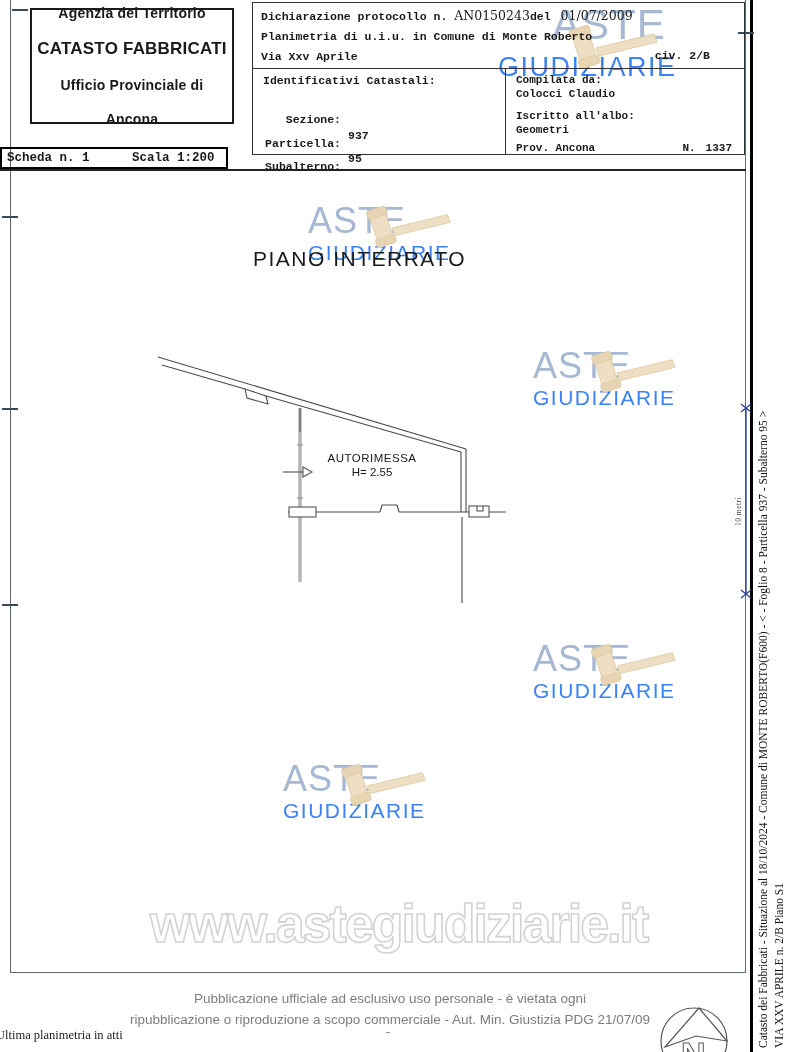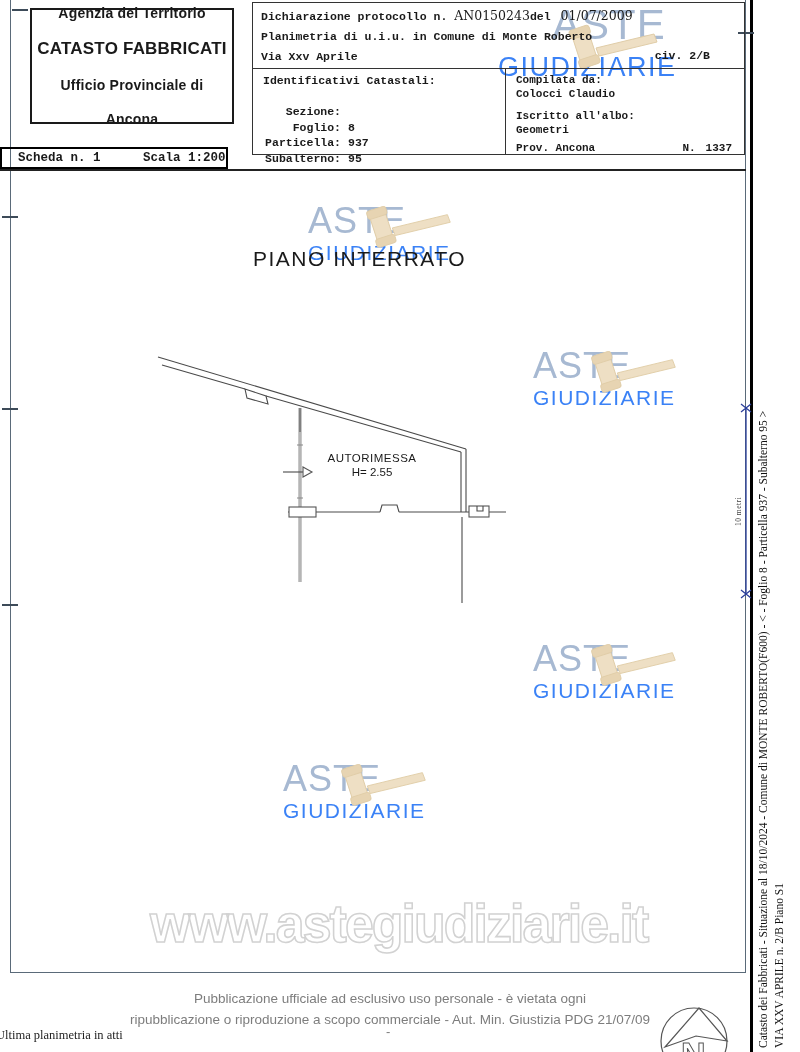--- a/index.html
+++ b/index.html
@@ -10,37 +10,37 @@
   
   .agency-box{left:30px;top:8px;width:200px;height:112px;border:2px solid #1a1a1a;
     display:flex;flex-direction:column;align-items:center;justify-content:center;
     gap:18px;text-align:center;z-index:2;}
   .agency-line{font-weight:bold;font-size:14px;letter-spacing:.2px;}
   .agency-line.big{font-size:17px;}
 
   .scheda{left:0;top:147px;width:228px;height:22px;border:2px solid #000;
     box-sizing:border-box;display:flex;align-items:center;z-index:2;background:transparent;
     font-family:"Liberation Mono",monospace;font-weight:bold;font-size:12.5px;}
-  .scheda .sch-label{padding-left:16px;width:125px;}
+  .scheda .sch-label{padding-left:5px;width:125px;}
 
   .decl-box{left:252px;top:2px;width:493px;height:153px;border:1px solid #333;
     box-sizing:border-box;z-index:2;font-family:"Liberation Mono",monospace;
     font-weight:bold;color:#1a1a1a;}
   .decl-top{position:relative;height:66px;border-bottom:1px solid #333;box-sizing:border-box;}
   .decl-line{position:absolute;left:8px;font-size:11.5px;white-space:nowrap;}
   .dl1{top:5px}.dl2{top:27px}.dl3{top:47px}
   .serif{font-family:"DejaVu Serif",serif;font-weight:400;font-size:12.5px;}
   .date-gap{margin-left:10px;}
   .civ{position:absolute;right:34px;top:46px;font-size:11.5px;}
   .decl-bottom{display:flex;height:85px;}
   .ident{width:253px;border-right:1px solid #333;box-sizing:border-box;
     padding-top:5px;font-size:11.5px;}
   .ident-title{padding-left:10px;margin-bottom:17px;}
   .ident-row{display:flex;line-height:15.5px;}
-  .ident-row .lab{width:88px;text-align:right;}
+  .ident-row .lab{width:88px;text-align:right;margin-top:8px;}
   .ident-row .val{padding-left:7px;}
   .compiler{flex:1;position:relative;padding:5px 0 0 10px;font-size:11px;line-height:13.5px;}
   .comp-gap{height:9px;}
   .comp-bottom{position:absolute;left:10px;right:12px;top:73px;display:flex;
     justify-content:space-between;}
   .nnum{margin-left:10px;}
 
   
   .frame-left{left:10px;top:0;width:1px;height:972px;background:#5a6a79;}
   .frame-right{left:745px;top:0;width:1px;height:972px;background:#5a6a79;}
@@ -136,24 +136,20 @@
     <div class="civ">civ. 2/B</div>
   </div>
   <div class="decl-bottom">
     <div class="ident">
       <div class="ident-title">Identificativi Catastali:</div>
       <div class="ident-row">
         <span class="lab">Sezione:</span>
         <span class="val"></span>
       </div>
       <div class="ident-row">
-        <span class="lab">Foglio:</span>
-        <span class="val">8</span>
-      </div>
-      <div class="ident-row">
         <span class="lab">Particella:</span>
         <span class="val">937</span>
       </div>
       <div class="ident-row">
         <span class="lab">Subalterno:</span>
         <span class="val">95</span>
       </div>
     </div>
     <div class="compiler">
       <div>Compilata da:</div>

